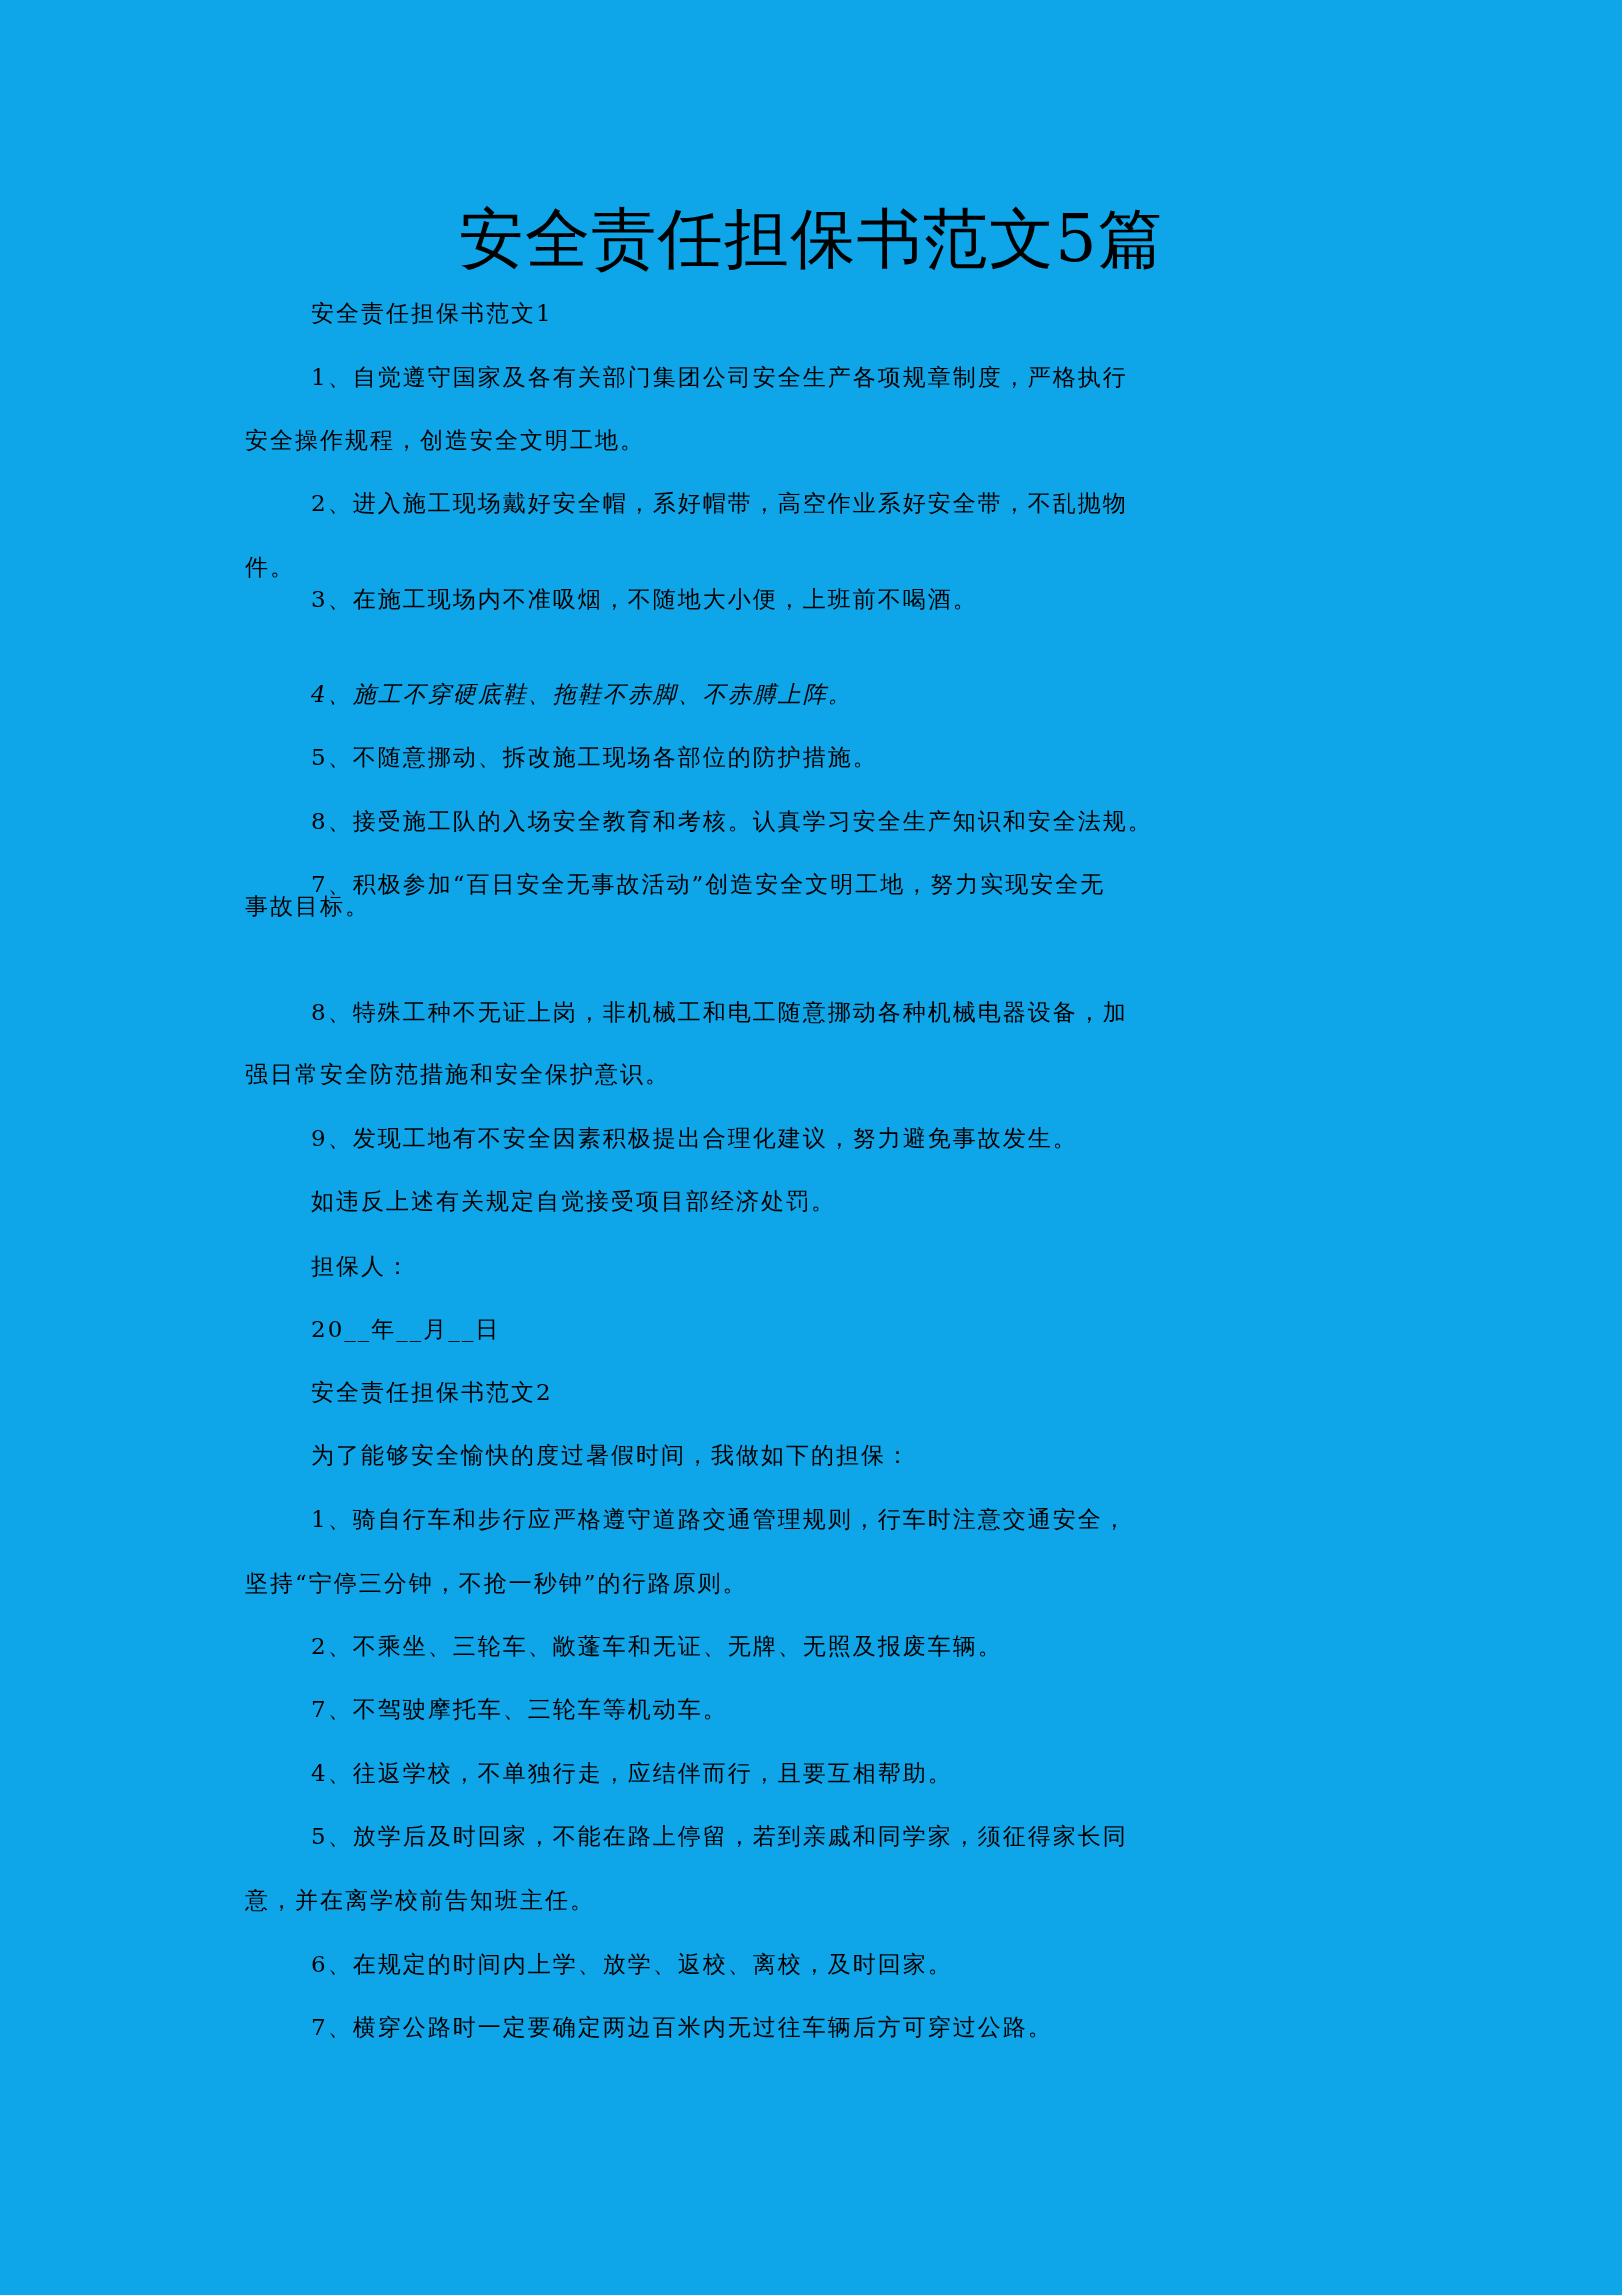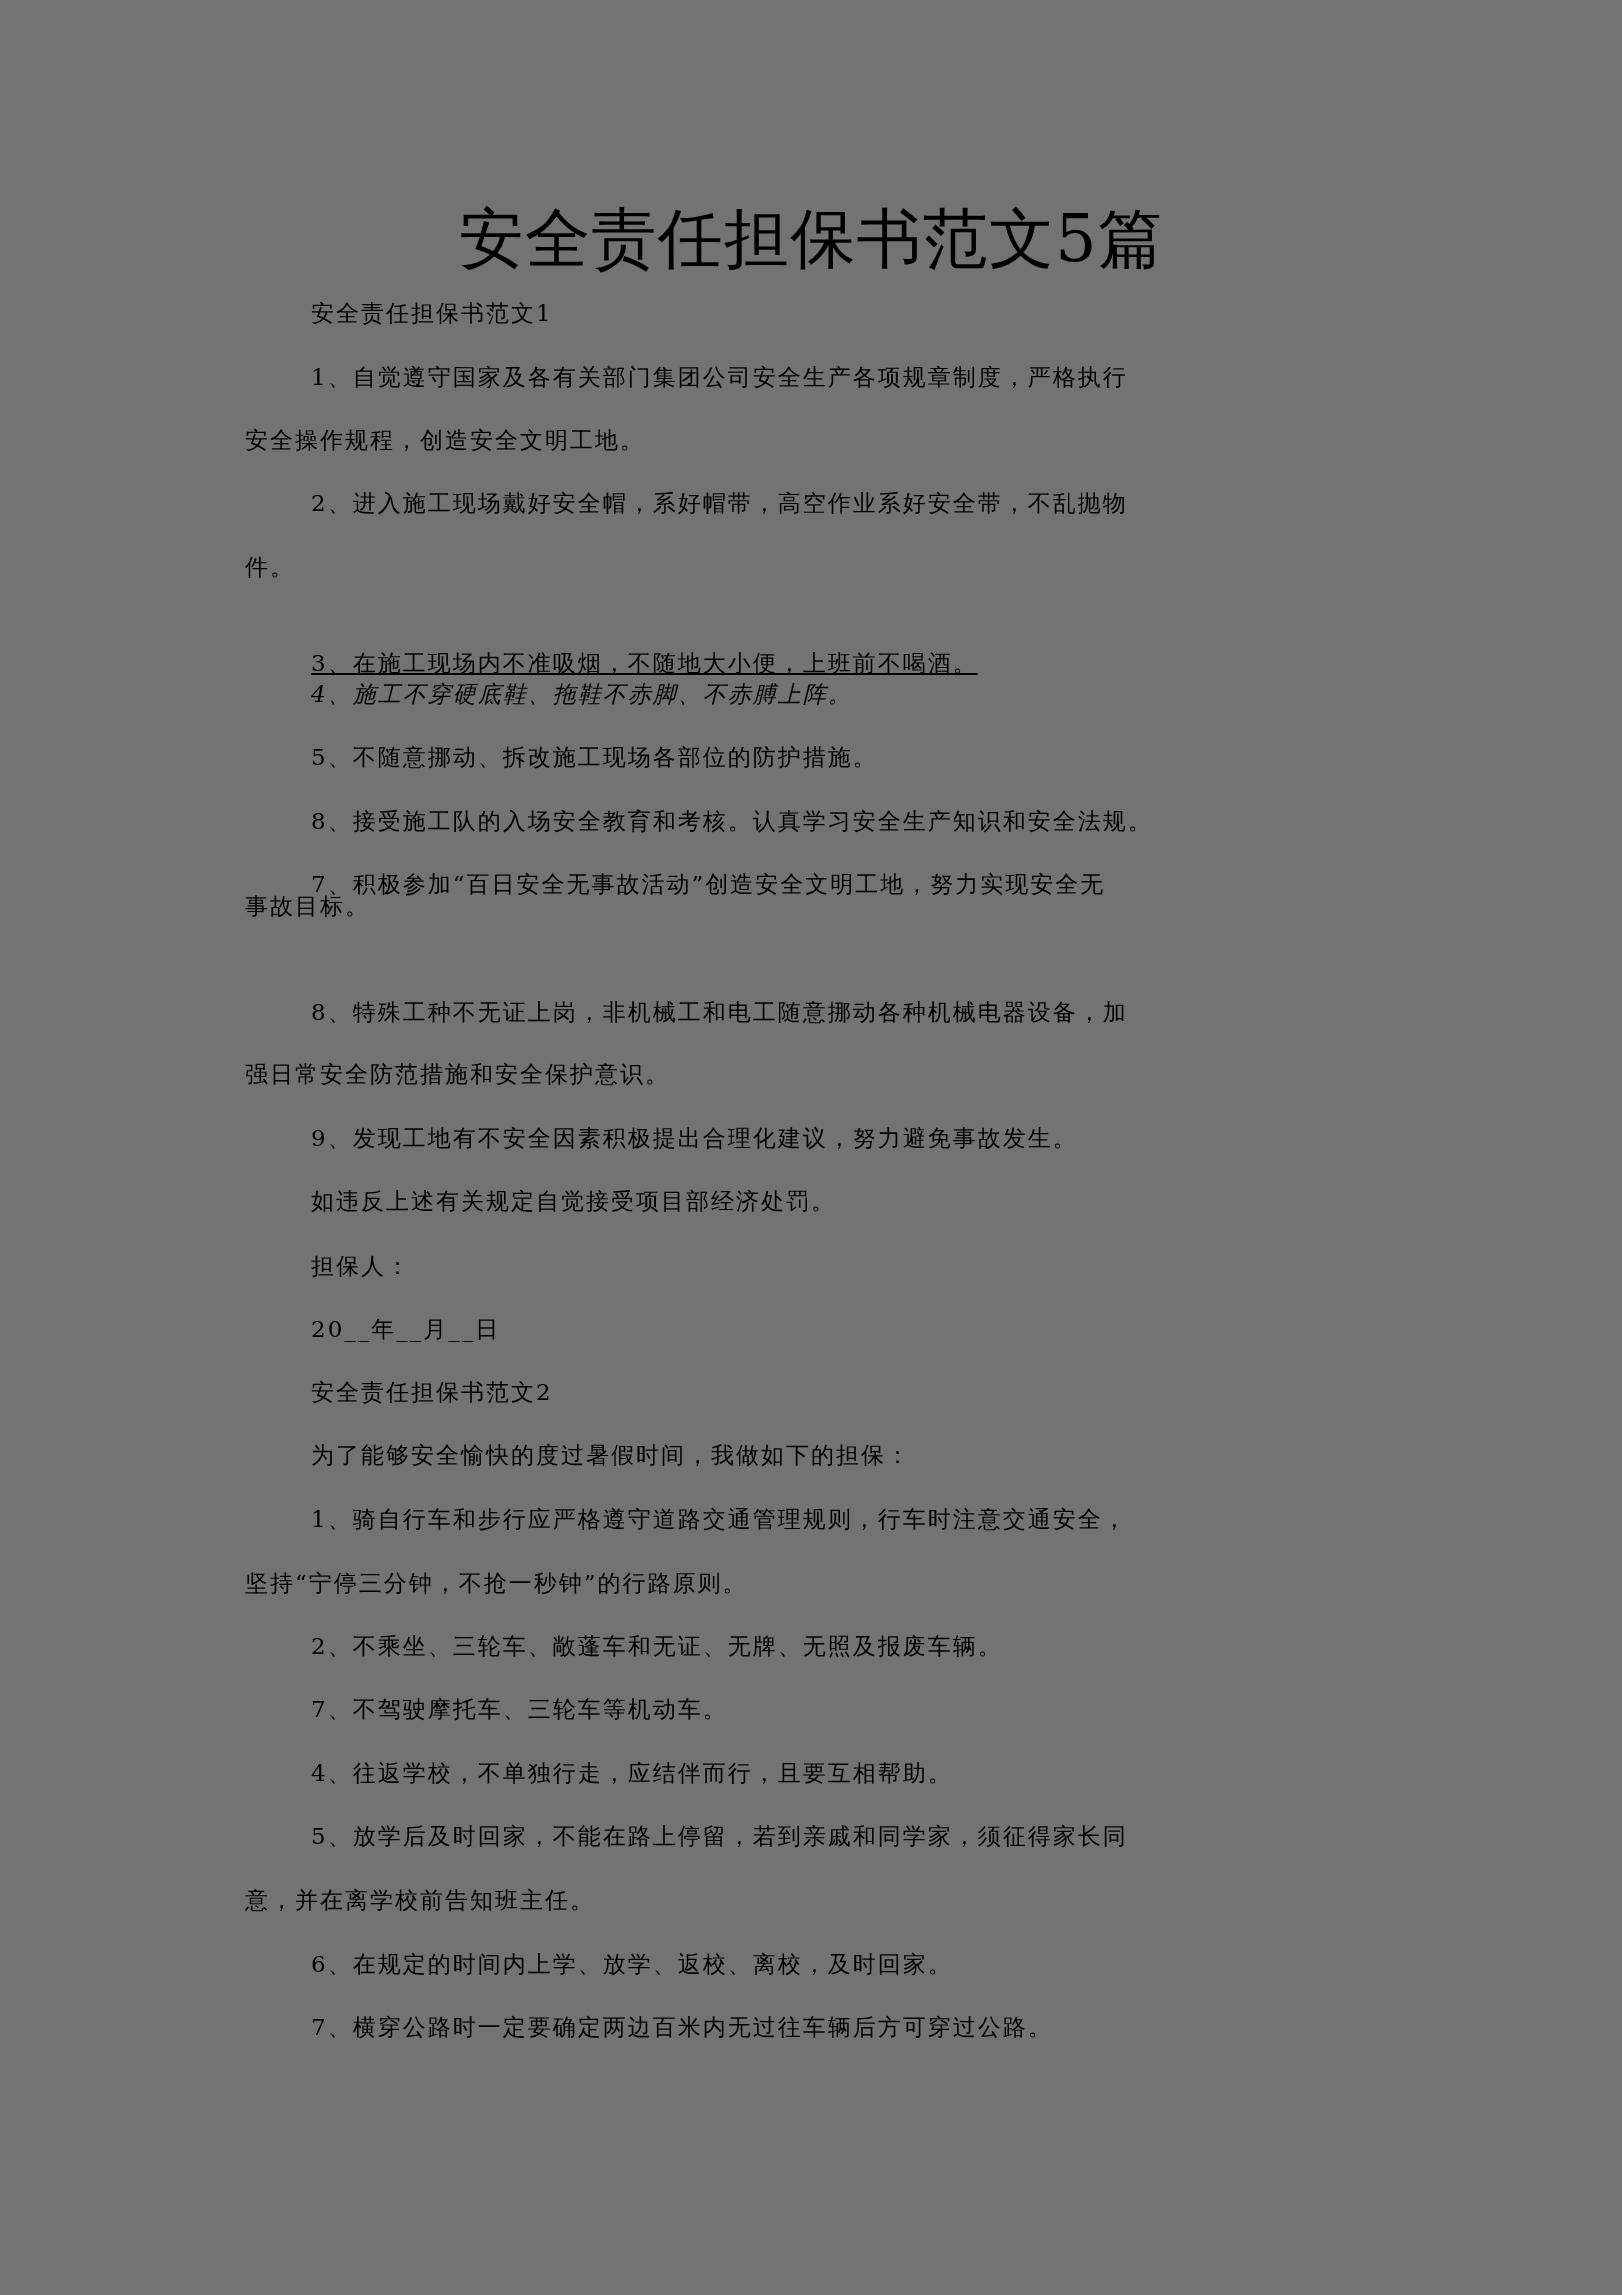--- a/index.html
+++ b/index.html
@@ -14,21 +14,21 @@
       overflow: hidden;
       font-family: "DejaVu Serif", "Liberation Serif", serif;
       color: #000000;
     }
     .page {
       position: absolute;
       left: 0;
       top: 0;
       width: 1623px;
       height: 2295px;
-      background: #737373;
+      background: #0ea5e9;
     }
     .title {
       position: absolute;
       left: 0;
       width: 1623px;
       top: 196px;
       text-align: center;
       font-size: 65px;
       line-height: 85px;
       letter-spacing: 1.3px;
@@ -49,21 +49,21 @@
 <body>
 
 <div class="page">
   <div class="title">安全责任担保书范文5篇</div>
   <div id="lines">
       <div class="line indent" style="top: 294px;">安全责任担保书范文1</div>
       <div class="line indent" style="top: 358px;">1、自觉遵守国家及各有关部门集团公司安全生产各项规章制度，严格执行</div>
       <div class="line flush" style="top: 421px;">安全操作规程，创造安全文明工地。</div>
       <div class="line indent" style="top: 484px;">2、进入施工现场戴好安全帽，系好帽带，高空作业系好安全带，不乱抛物</div>
       <div class="line flush" style="top: 548px;">件。</div>
-      <div class="line indent" style="top: 644px; text-decoration: underline;">3、在施工现场内不准吸烟，不随地大小便，上班前不喝酒。</div>
+      <div class="line indent" style="top: 580px;">3、在施工现场内不准吸烟，不随地大小便，上班前不喝酒。</div>
       <div class="line indent" style="top: 675px; font-style: italic;">4、施工不穿硬底鞋、拖鞋不赤脚、不赤膊上阵。</div>
       <div class="line indent" style="top: 738px;">5、不随意挪动、拆改施工现场各部位的防护措施。</div>
       <div class="line indent" style="top: 802px;">8、接受施工队的入场安全教育和考核。认真学习安全生产知识和安全法规。</div>
       <div class="line indent" style="top: 865px;">7、积极参加“百日安全无事故活动”创造安全文明工地，努力实现安全无</div>
       <div class="line flush" style="top: 887px;">事故目标。</div>
       <div class="line indent" style="top: 993px;">8、特殊工种不无证上岗，非机械工和电工随意挪动各种机械电器设备，加</div>
       <div class="line flush" style="top: 1055px;">强日常安全防范措施和安全保护意识。</div>
       <div class="line indent" style="top: 1119px;">9、发现工地有不安全因素积极提出合理化建议，努力避免事故发生。</div>
       <div class="line indent" style="top: 1182px;">如违反上述有关规定自觉接受项目部经济处罚。</div>
       <div class="line indent" style="top: 1247px;">担保人：</div>

